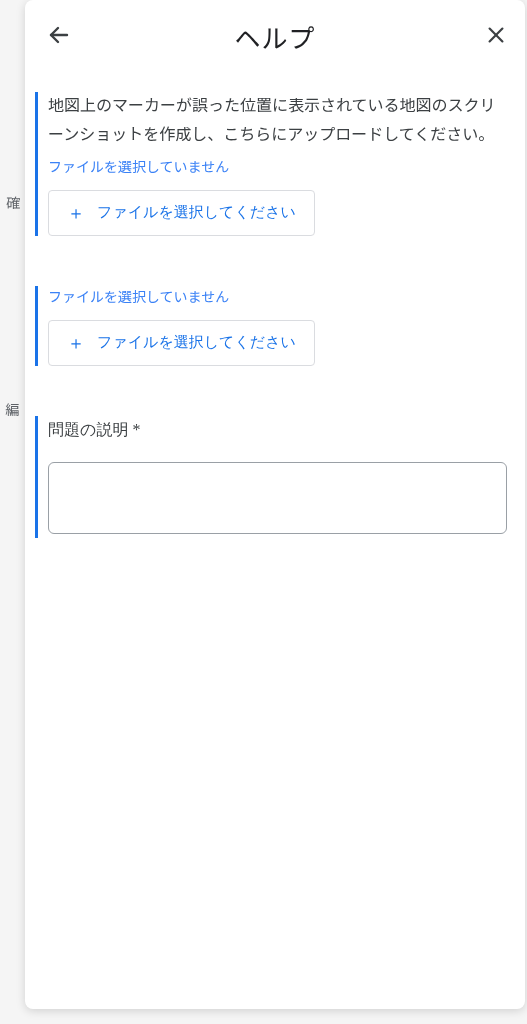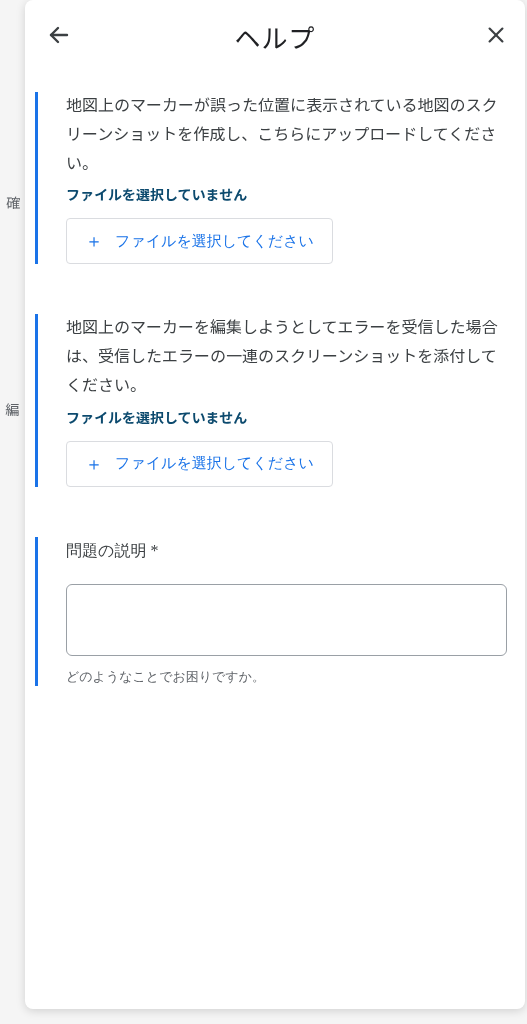--- a/index.html
+++ b/index.html
@@ -73,38 +73,37 @@
       color: #202124;
       letter-spacing: 1px;
     }
     .modal-body {
       flex: 1;
       overflow-y: auto;
       padding: 20px 18px 10px 10px;
     }
     .section {
       border-left: 3px solid #1a73e8;
-      padding-left: 28px;
+      padding-left: 10px;
       margin-bottom: 50px;
     }
     .section-last {
       margin-bottom: 10px;
       font-family: Liberation Serif, serif;
     }
     .prompt {
       font-size: 16px;
       line-height: 1.8;
       color: #3c4043;
       margin-bottom: 6px;
     }
     .nofile {
       font-size: 14px;
-      color: #0c4a6e;
+      color: #3b82f6;
       margin-bottom: 14px;
-      font-weight: bold;
     }
     .file-btn {
       display: inline-flex;
       align-items: center;
       border: 1px solid #dadce0;
       border-radius: 4px;
       background: #fff;
       color: #1a73e8;
       font-size: 15px;
       padding: 10px 18px;
@@ -169,28 +168,26 @@
       <div class="prompt">地図上のマーカーが誤った位置に表示されている地図のスクリーンショットを作成し、こちらにアップロードしてください。</div>
       <div class="nofile">ファイルを選択していません</div>
       <button class="file-btn">
         <span class="plus">＋</span>
         <span>ファイルを選択してください</span>
       </button>
     </div>
 
 
     <div class="section">
-      <div class="prompt">地図上のマーカーを編集しようとしてエラーを受信した場合は、受信したエラーの一連のスクリーンショットを添付してください。</div>
       <div class="nofile">ファイルを選択していません</div>
       <button class="file-btn">
         <span class="plus">＋</span>
         <span>ファイルを選択してください</span>
       </button>
     </div>
 
     <div class="section section-last">
       <div class="prompt">問題の説明 *</div>
       <textarea class="text-input gray" style=""></textarea>
-      <div class="helper">どのようなことでお困りですか。</div>
     </div>
 
   </div>
 </div>
 
 </body></html>

